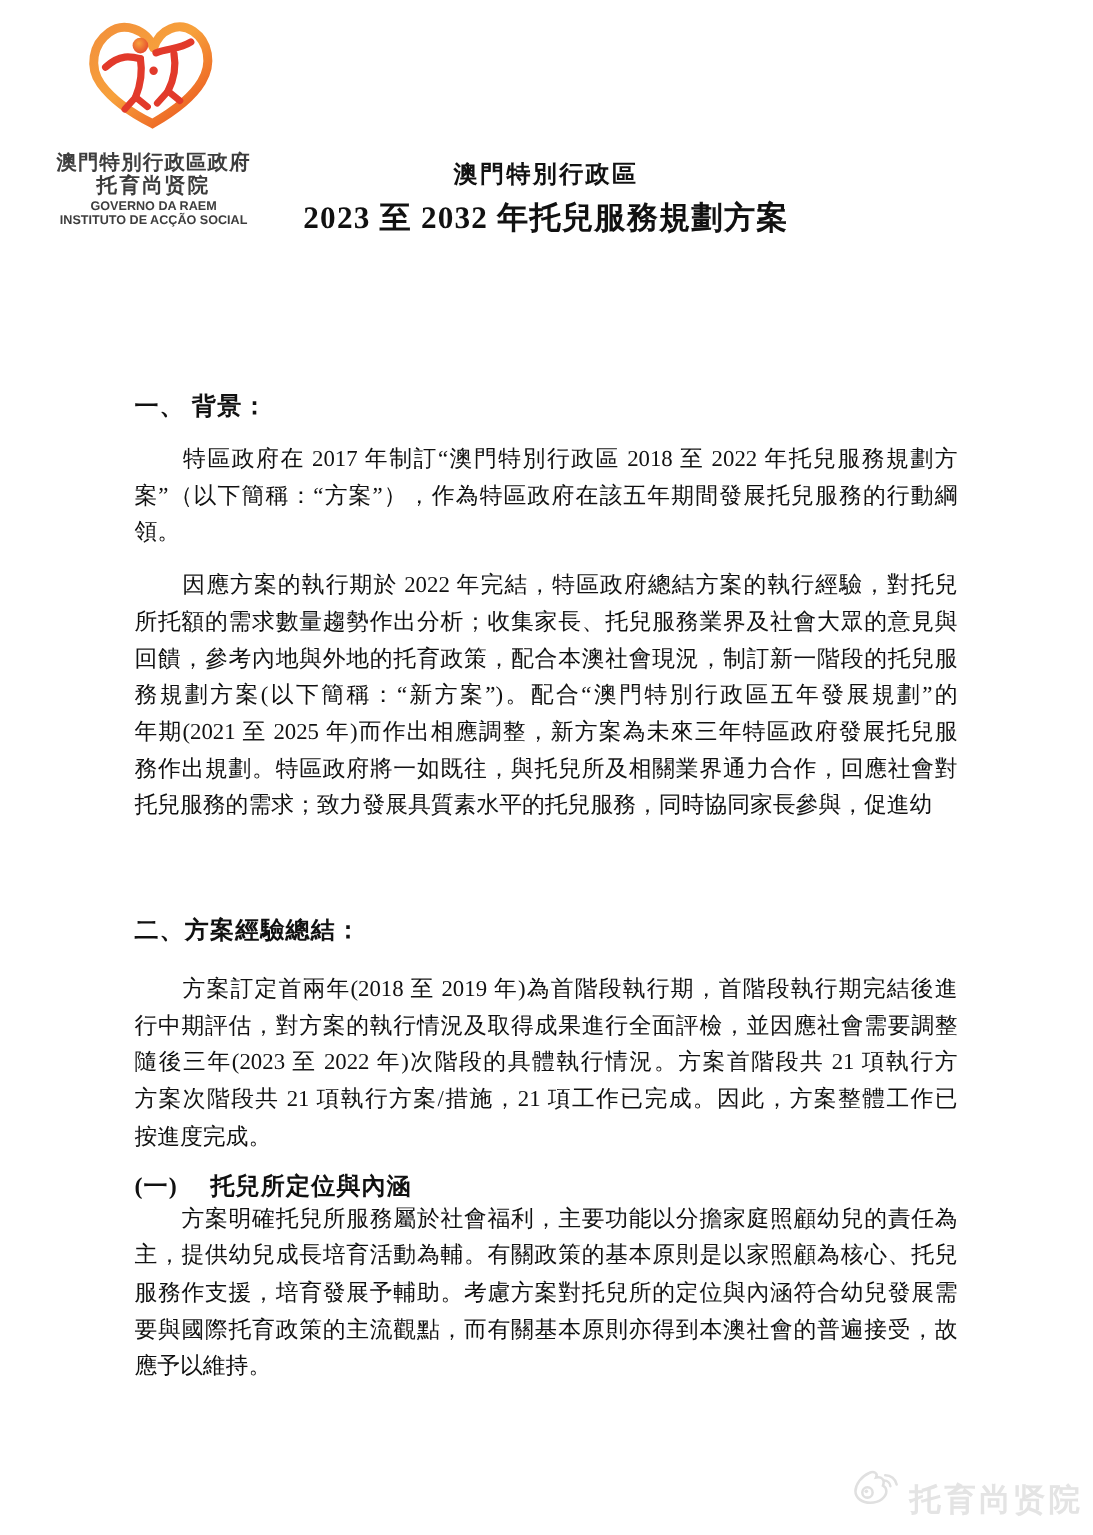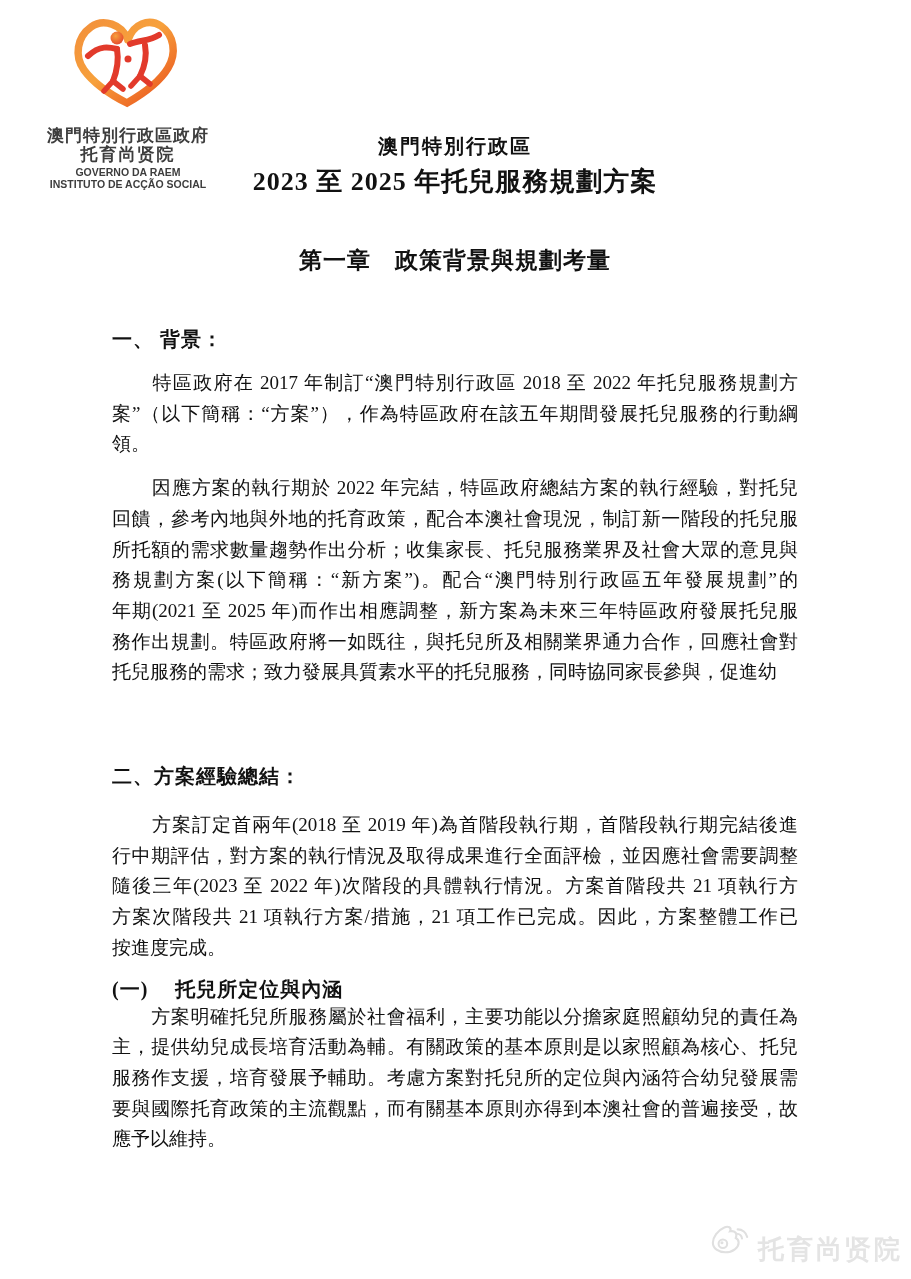--- a/index.html
+++ b/index.html
@@ -91,36 +91,35 @@
       <circle cx="58" cy="45" r="3.5" fill="#E23A2B"></circle>
     </svg>
     <div class="logo-cn logo-cn1">澳門特別行政區政府</div>
     <div class="logo-cn logo-cn2">托育尚贤院</div>
     <div class="logo-pt logo-pt1">GOVERNO DA RAEM</div>
     <div class="logo-pt">INSTITUTO DE ACÇÃO SOCIAL</div>
   </div>
 
   <div class="doc-title">
     <div class="t1">澳門特別行政區</div>
-    <div class="t2">2023 至 2025 年托兒服務規劃方案</div>
+    <div class="t2">2023 至 2032 年托兒服務規劃方案</div>
   </div>
 
-  <div class="chapter-heading">第一章　政策背景與規劃考量</div>
 
   <div class="content" id="content">
       <div class="blk heading">一、 背景：</div>
       <div class="blk para">
         <div class="line">　　特區政府在 2017 年制訂“澳門特別行政區 2018 至 2022 年托兒服務規劃方</div>
         <div class="line">案”（以下簡稱：“方案”），作為特區政府在該五年期間發展托兒服務的行動綱</div>
         <div class="line">領。</div>
       </div>
       <div class="blk para">
         <div class="line">　　因應方案的執行期於 2022 年完結，特區政府總結方案的執行經驗，對托兒</div>
+        <div class="line">所托額的需求數量趨勢作出分析；收集家長、托兒服務業界及社會大眾的意見與</div>
         <div class="line">回饋，參考內地與外地的托育政策，配合本澳社會現況，制訂新一階段的托兒服</div>
-        <div class="line">所托額的需求數量趨勢作出分析；收集家長、托兒服務業界及社會大眾的意見與</div>
         <div class="line">務規劃方案(以下簡稱：“新方案”)。配合“澳門特別行政區五年發展規劃”的</div>
         <div class="line">年期(2021 至 2025 年)而作出相應調整，新方案為未來三年特區政府發展托兒服</div>
         <div class="line">務作出規劃。特區政府將一如既往，與托兒所及相關業界通力合作，回應社會對</div>
         <div class="line">托兒服務的需求；致力發展具質素水平的托兒服務，同時協同家長參與，促進幼</div>
       </div>
       <div class="blk heading">二、方案經驗總結：</div>
       <div class="blk para">
         <div class="line">　　方案訂定首兩年(2018 至 2019 年)為首階段執行期，首階段執行期完結後進</div>
         <div class="line">行中期評估，對方案的執行情況及取得成果進行全面評檢，並因應社會需要調整</div>
         <div class="line">隨後三年(2023 至 2022 年)次階段的具體執行情況。方案首階段共 21 項執行方</div>

